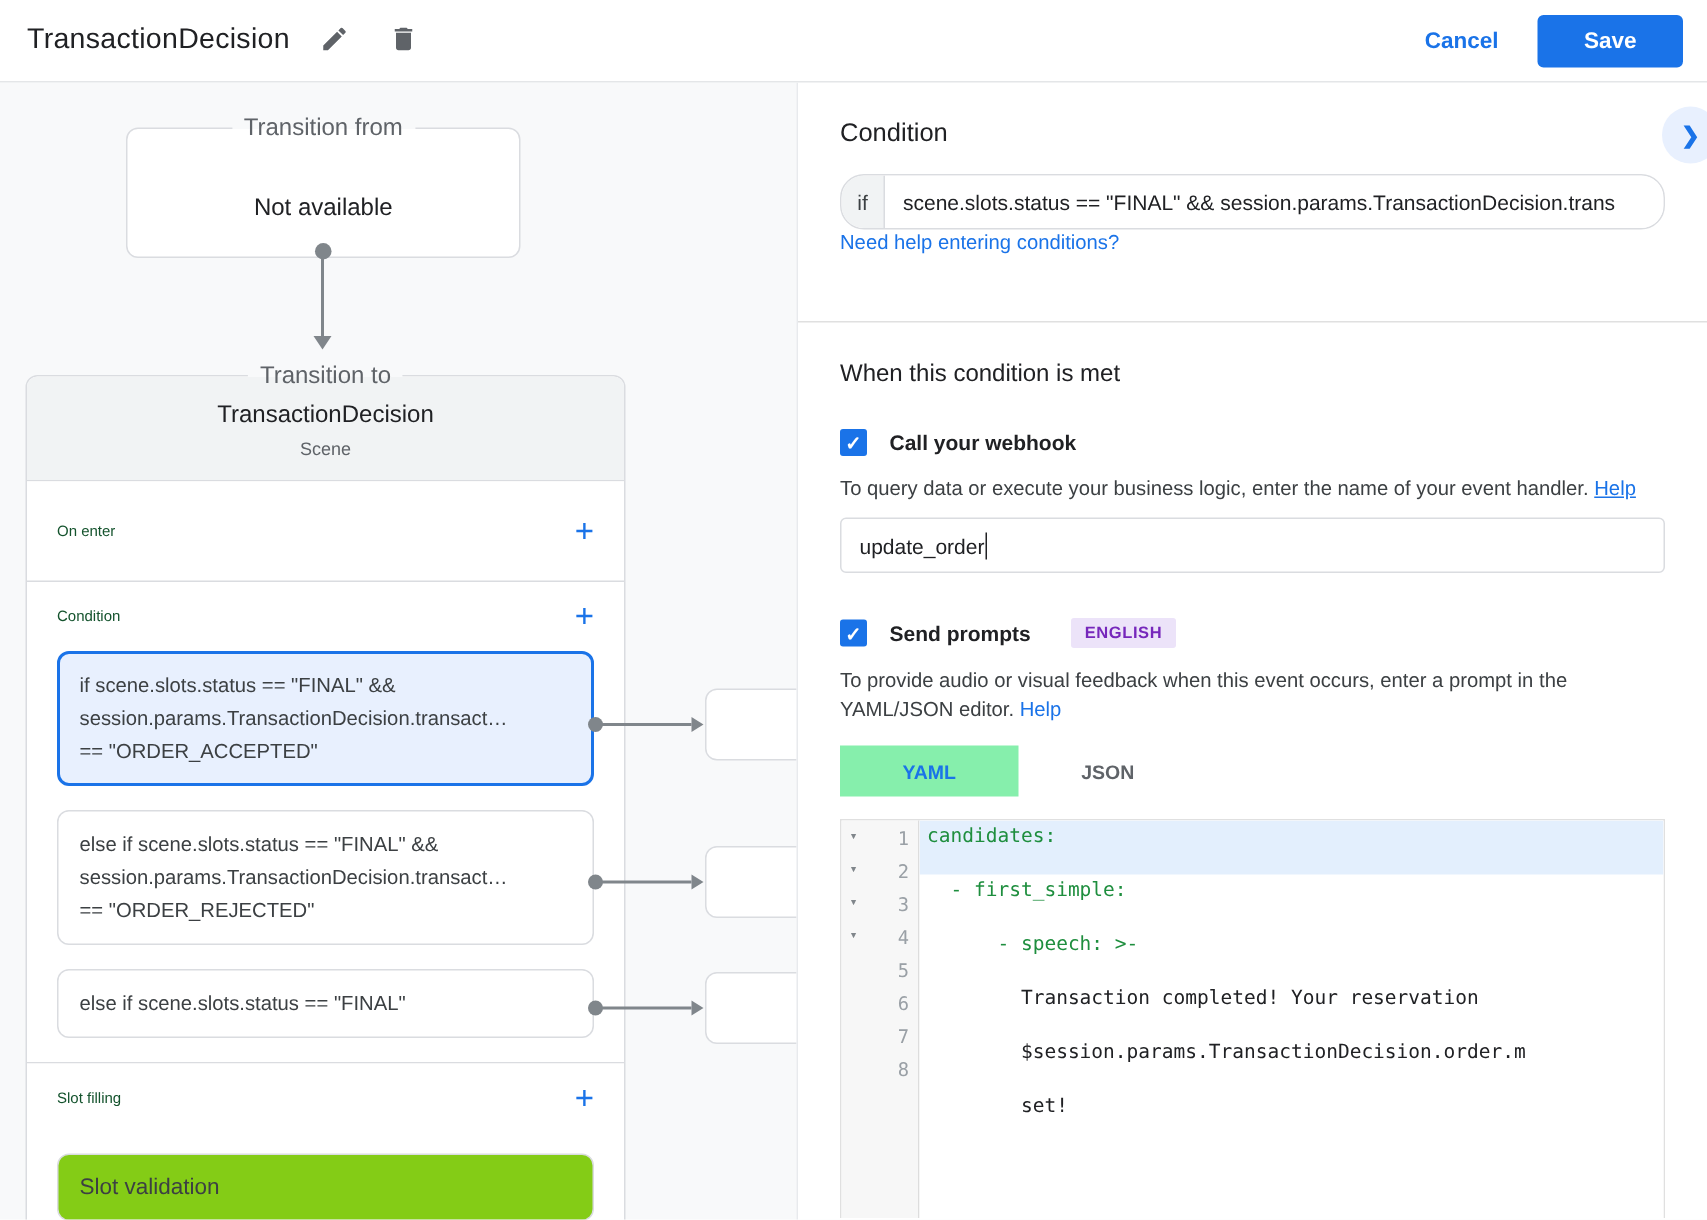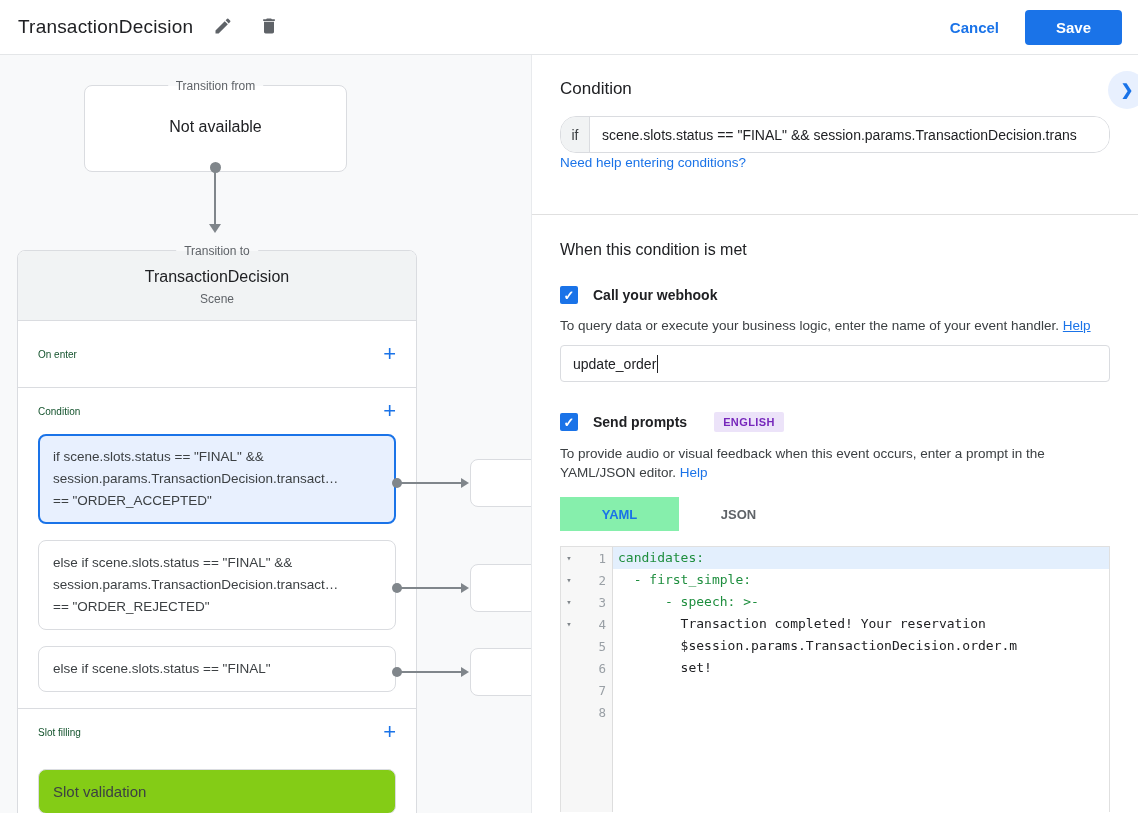--- a/index.html
+++ b/index.html
@@ -19,26 +19,26 @@
   .btn-cancel { background:none; border:none; color:#1a73e8; font-size:15px; font-weight:700;
                 font-family:inherit; cursor:pointer; }
   .btn-save { background:#1a73e8; border:none; color:#fff; font-size:15px; font-weight:700;
               font-family:inherit; border-radius:4px; width:97px; height:35px; cursor:pointer; }
 
   
   .canvas { position:absolute; left:0; top:55px; width:1138px; height:758px;
             background:#f8f9fa; overflow:hidden; }
 
   .legend { position:absolute; top:-9px; left:50%; transform:translateX(-50%);
-            padding:0 8px; font-size:12px; line-height:18px; color:#5f6368; white-space:nowrap;text-align:right; }
+            padding:0 8px; font-size:16px; line-height:18px; color:#5f6368; white-space:nowrap;text-align:right; }
 
   .from-box { position:absolute; left:84px; top:30px; width:263px; height:87px;
               background:#fff; border:1px solid #dadce0; border-radius:8px; }
   .from-box .legend { background:linear-gradient(#f8f9fa 50%, #ffffff 50%); }
-  .from-content { position:absolute; left:0; right:0; top:32px; text-align:center;
+  .from-content { position:absolute; left:0; right:0; top:44px; text-align:center;
                   font-size:16px; color:#202124; }
 
   
   .v-dot  { position:absolute; left:210px; top:107px; width:11px; height:11px;
             border-radius:50%; background:#80868b; z-index:1; }
   .v-line { position:absolute; left:214px; top:117px; width:2px; height:52px; background:#80868b; z-index:1; }
   .v-head { position:absolute; left:209px; top:169px; width:0; height:0;
             border-left:6px solid transparent; border-right:6px solid transparent;
             border-top:9px solid #80868b; z-index:1; }
 
@@ -120,21 +120,21 @@
          font-size:13px; font-weight:700; cursor:pointer; color:#5f6368; }
   .tab.active { background:#86efac; color:#1a73e8; }
 
   .editor { margin-top:15px; height:266px; border:1px solid #e0e0e0; border-bottom:none;
             display:flex; font-family:"DejaVu Sans Mono", monospace; font-size:13px; }
   .gutter { width:52px; background:#f7f7f7; border-right:1px solid #ddd; }
   .g-row { height:22px; display:flex; align-items:center; }
   .fold { width:16px; text-align:center; color:#80868b; font-size:9px; }
   .lnum { flex:1; text-align:right; padding-right:6px; color:#9aa0a6; font-size:12.5px; }
   .code { flex:1; background:#fff; overflow:hidden; }
-  .c-row { height:22px; line-height:22px; white-space:pre; padding-left:5px; color:#202124; }
+  .c-row { height:36px; line-height:22px; white-space:pre; padding-left:5px; color:#202124; }
   .c-row.hl { background:#e3effd; }
   .c-row.key { color:#1e8e3e; }
 </style>
 </head>
 <body>
 
 <header class="topbar">
   <div class="title-row">
     <h1 class="page-title">TransactionDecision</h1>
     <button class="icon-btn">

